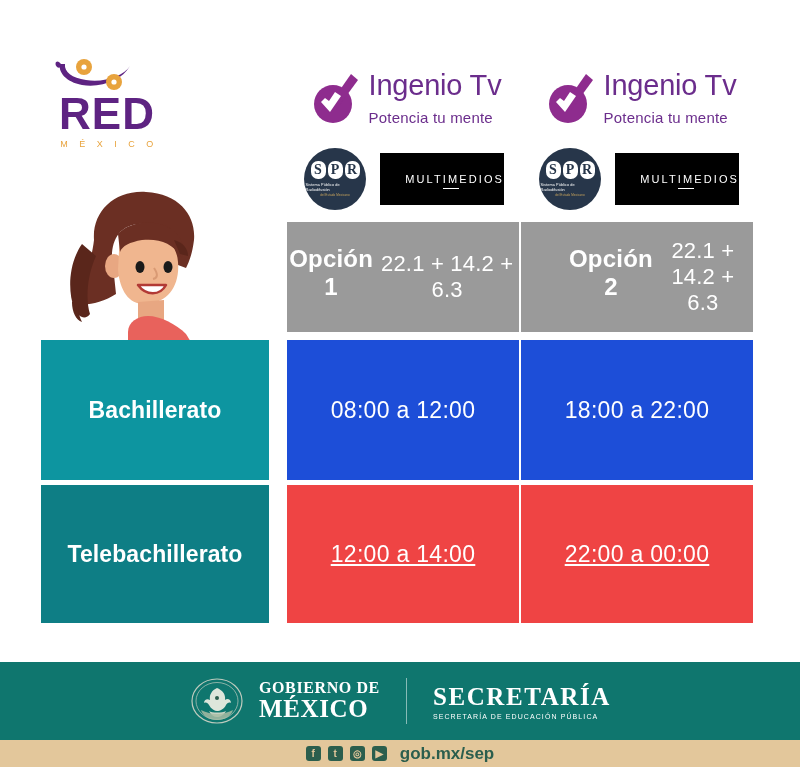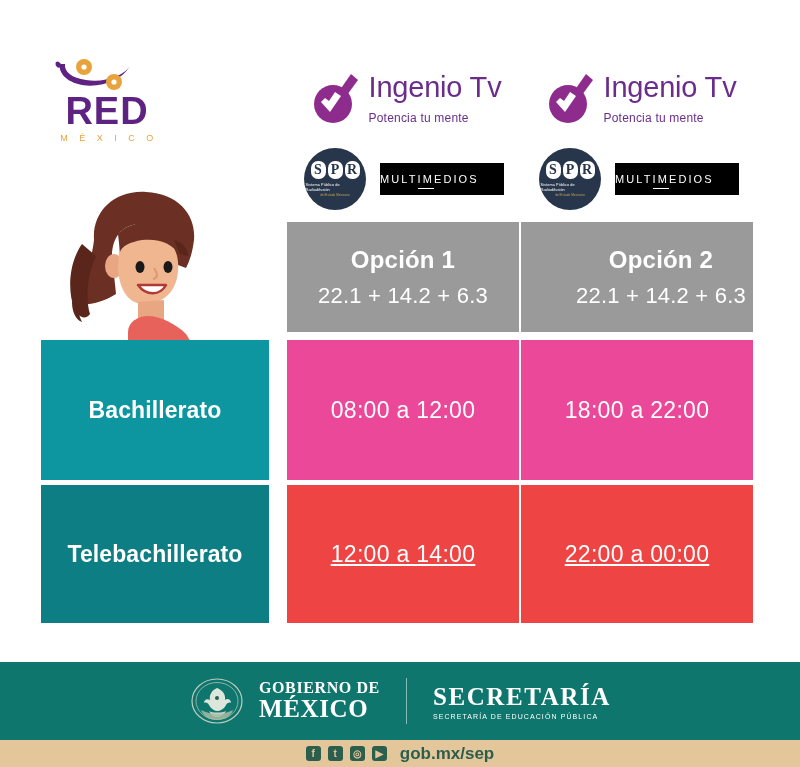--- a/index.html
+++ b/index.html
@@ -19,21 +19,21 @@
   #red-logo {
     position: absolute;
     left: 52px;
     top: 58px;
     width: 110px;
     height: 100px;
   }
   #red-logo .red-word {
     font-family: "Liberation Sans", sans-serif;
     font-weight: bold;
-    font-size: 38px;
+    font-size: 44px;
     letter-spacing: 1px;
     color: #5E2382;
     line-height: 1;
     text-align: center;
     margin-top: 34px;
   }
   #red-logo .red-sub {
     font-family: "Liberation Sans", sans-serif;
     font-size: 9px;
     letter-spacing: 4.5px;
@@ -80,21 +80,21 @@
   }
   .ingenio-name {
     font-family: "Liberation Sans", sans-serif;
     font-size: 29px;
     color: #6B2D8C;
     font-weight: normal;
     letter-spacing: -0.2px;
   }
   .ingenio-tag {
     font-family: "Liberation Sans", sans-serif;
-    font-size: 12px;
+    font-size: 15px;
     color: #6B2D8C;
     letter-spacing: 0.2px;
     margin-top: 10px;
   }
 
   .partner-row {
     display: flex;
     align-items: center;
     justify-content: center;
     gap: 14px;
@@ -137,25 +137,25 @@
     transform: scale(0.95);
   }
   .spr-sub2 {
     font-size: 3px;
     color: #C8A45C;
     margin-top: 1px;
     letter-spacing: 0.1px;
   }
   .multimedios-logo {
     width: 124px;
-    height: 32px;
+    height: 52px;
     background: #000000;
     display: flex;
     align-items: center;
-    justify-content: flex-start;
+    justify-content: flex-end;
     flex: 0 0 auto;
   }
   .multimedios-text {
     color: #ffffff;
     font-family: "Liberation Sans", sans-serif;
     font-size: 11px;
     letter-spacing: 2.1px;
     position: relative;
     white-space: nowrap;
   }
@@ -165,21 +165,21 @@
     bottom: -4px;
     width: 16px;
     height: 1.5px;
     background: #ffffff;
   }
 
   
   .cell {
     position: absolute;
     display: flex;
-    flex-direction: column;
+    flex-direction: row;
     align-items: center;
     justify-content: center;
     color: #ffffff;
     text-align: center;
     box-sizing: border-box;
   }
   .header-cell {
     background: #9A9A9A;
     top: 222px;
     height: 110px;
@@ -204,21 +204,21 @@
     left: 41px;
   }
   .time-cell {
     width: 232px;
   }
   .row-1 { top: 340px; height: 140px; }
   .row-2 { top: 485px; height: 138px; }
 
   #label-bachillerato { background: #0D95A0; }
   #label-telebachillerato { background: #0E7E85; }
-  .time-cell.row-1 { background: #ec4899; }
+  .time-cell.row-1 { background: #1d4ed8; }
   .time-cell.row-2 { background: #ef4444; text-decoration: underline; }
 
   #time-1-1, #time-2-1 { left: 287px; }
   #time-1-2, #time-2-2 { left: 521px; }
 
   .label-text {
     font-size: 23px;
     font-weight: bold;
     line-height: 1.22;
     letter-spacing: 0.1px;

